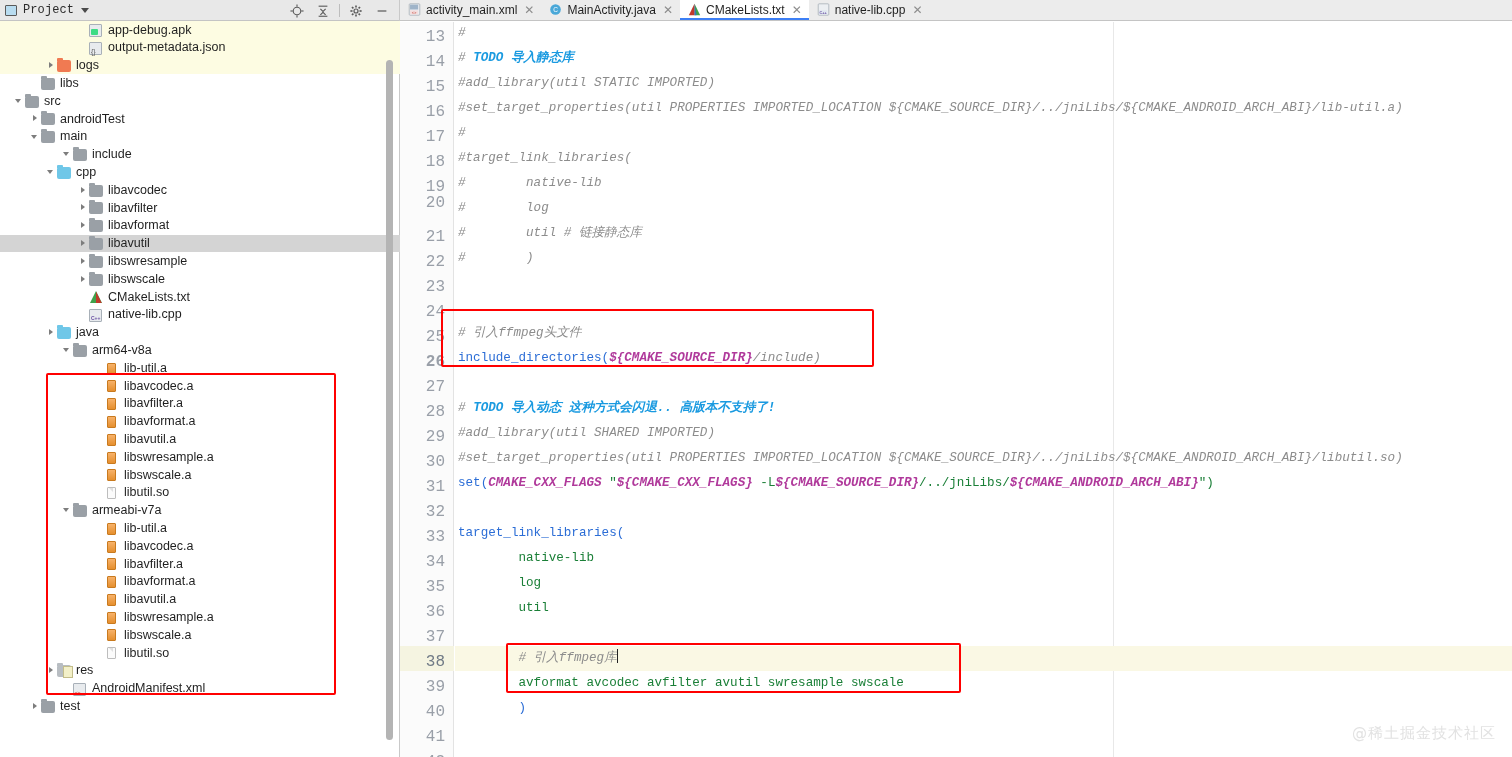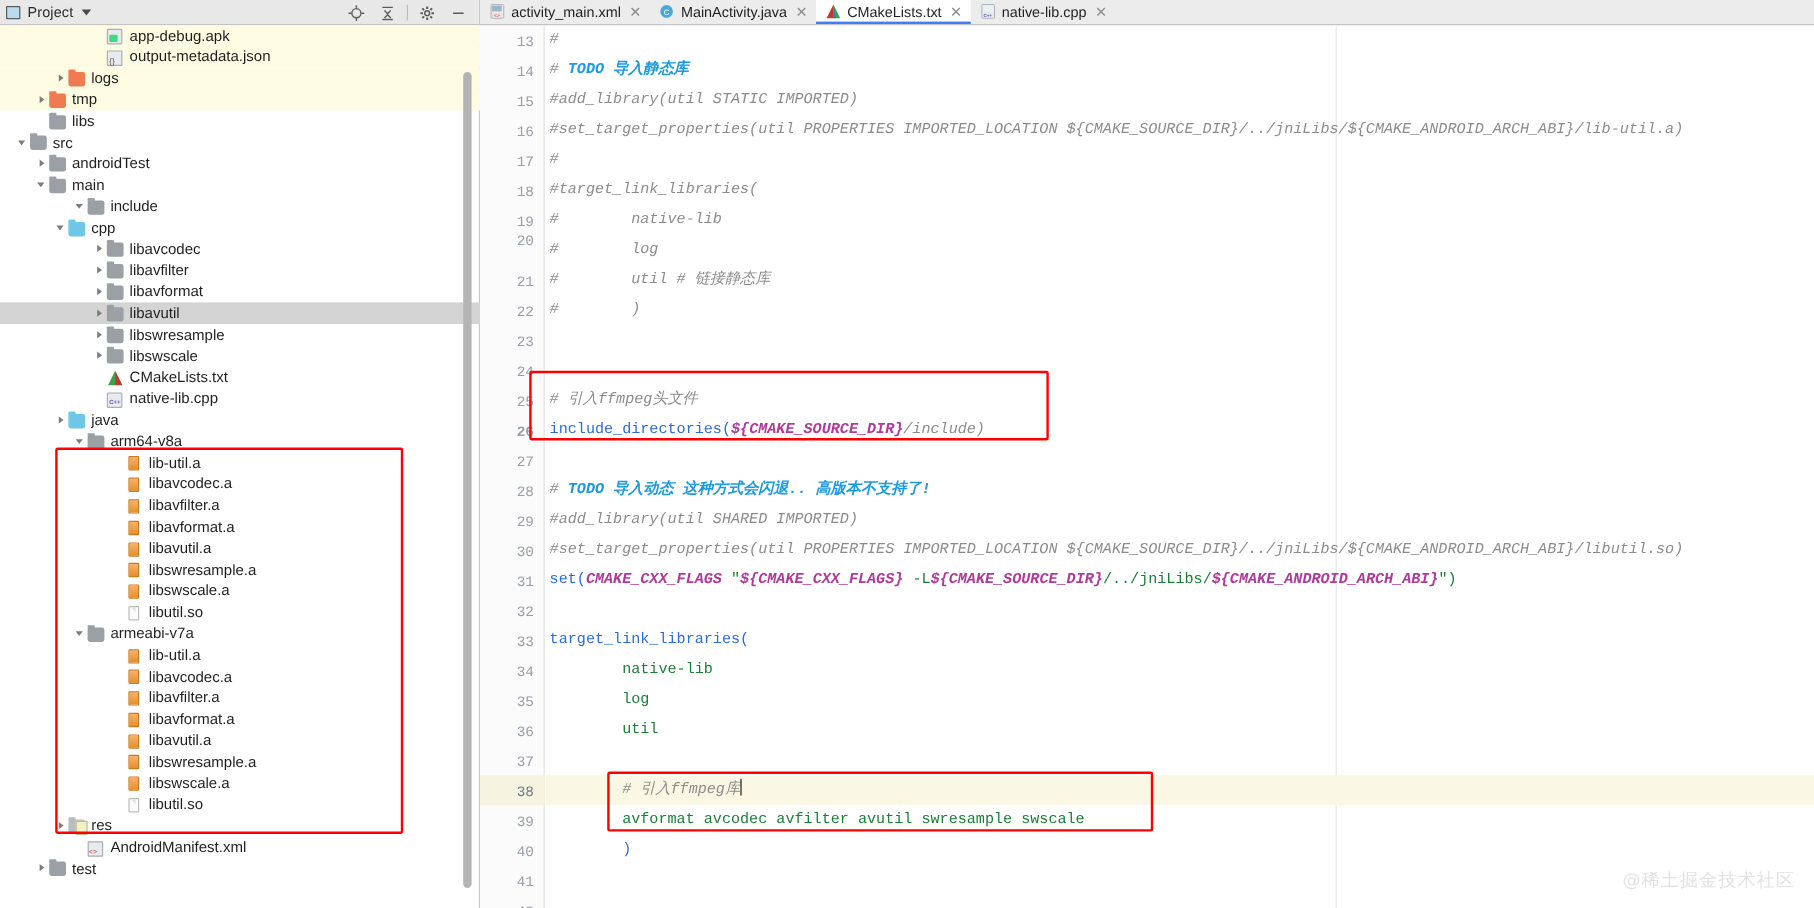--- a/index.html
+++ b/index.html
@@ -7,21 +7,21 @@
     font-family:"Liberation Sans", sans-serif; }
   #root{ position:relative; width:1512px; height:757px; }
 
   
   #sidebar{ position:absolute; left:0; top:0; width:400px; height:757px;
             background:#ffffff; border-right:1px solid #c9c9c9; }
   #sidebar-header{ position:relative; height:21px; background:#e8e8e8;
             border-bottom:1px solid #c4c4c4; display:flex; align-items:center; }
   .proj-win-icon{ width:12px; height:11px; margin-left:5px; border:1.5px solid #5a5a5a;
             background:#b8dcf0; border-radius:1px; }
-  #proj-title{ font-size:12px; color:#2b2b2b; margin-left:6px; letter-spacing:.1px; }
+  #proj-title{ font-size:12px; color:#2b2b2b; margin-left:6px; letter-spacing:.1px;font-family:Liberation Mono, monospace; }
   .caret-down{ width:0;height:0;border-left:4px solid transparent;border-right:4px solid transparent;
             border-top:5px solid #4a4a4a; margin-left:7px; }
   #sidebar-tools{ position:absolute; right:4px; top:0; height:21px; display:flex; align-items:center; gap:0px;}
   .tool-btn{ width:26px;height:21px; display:flex;align-items:center;justify-content:center; cursor:default;}
   .sep{ width:1px;height:13px;background:#bdbdbd;margin:0 3px;}
 
   #tree-scroll{ position:absolute; left:0; top:21px; width:400px; height:736px; overflow:hidden;}
   .row{ position:relative; height:17.8px; display:flex; align-items:center;
         font-size:12.5px; color:#1f1f1f; white-space:nowrap; }
   .row.hl-yellow{ background:#fdfce2; }
@@ -71,21 +71,21 @@
   #tabbar{ position:relative; height:21px; background:#ececec; border-bottom:1px solid #c4c4c4; display:flex; align-items:flex-end;}
   .tab{ height:21px; display:flex;align-items:center; padding:0 7px 0 8px; font-size:12px; color:#1f1f1f;
         gap:5px; position:relative; }
   .tab.active{ background:#ffffff; }
   .tab.active::after{ content:""; position:absolute; left:0; right:0; bottom:0; height:2px; background:#3d7ff5;}
   .tab .x{ color:#8c8c8c; font-size:12px; margin-left:2px;}
   .tab-ico{ width:13px;height:13px;position:relative;}
 
   #gutter{ position:absolute; left:0; top:22px; width:54px; height:735px; background:#fbfbfb;
      border-right:1px solid #e3e3e3;}
-  #gutter .ln{ position:absolute; right:8px; font-size:12px; color:#999fa8;
+  #gutter .ln{ position:absolute; right:8px; font-size:16px; color:#999fa8;
      font-family:"Liberation Mono", monospace; }
   #gutter .ln.cur{ color:#707a86; }
   #gutter .hlrow{ position:absolute; left:0; width:54px; height:25px; background:#f5f4e1;}
 
   #code{ position:absolute; left:55px; top:22px; width:1057px; height:735px; overflow:hidden;
      font-family:"Liberation Mono", monospace; font-size:12.6px; }
   .cl{ position:absolute; left:3px; white-space:pre; line-height:25px; height:25px;}
   #caret-guide{ position:absolute; left:713px; top:22px; width:1px; height:735px; background:#e8e8e8;}
 
   .c-comment{ color:#8c8c8c; font-style:italic;}
@@ -172,28 +172,20 @@
           </span>
           <span class="lbl">output-metadata.json</span>
         </div>
         <div class="row hl-yellow">
           <span style="display: inline-block; flex: 0 0 46px;"></span>
           <span class="arrow closed"></span>
           <span class="ico">
             <span class="f-orange" style="position: absolute; left: 0px; top: 1px;"></span>
           </span>
           <span class="lbl">logs</span>
-        </div>
-        <div class="row hl-yellow">
-          <span style="display: inline-block; flex: 0 0 30px;"></span>
-          <span class="arrow closed"></span>
-          <span class="ico">
-            <span class="f-orange" style="position: absolute; left: 0px; top: 1px;"></span>
-          </span>
-          <span class="lbl">tmp</span>
         </div>
         <div class="row">
           <span style="display: inline-block; flex: 0 0 30px;"></span>
           <span class="arrow"></span>
           <span class="ico">
             <span class="f-gray" style="position: absolute; left: 0px; top: 1px;"></span>
           </span>
           <span class="lbl">libs</span>
         </div>
         <div class="row">

